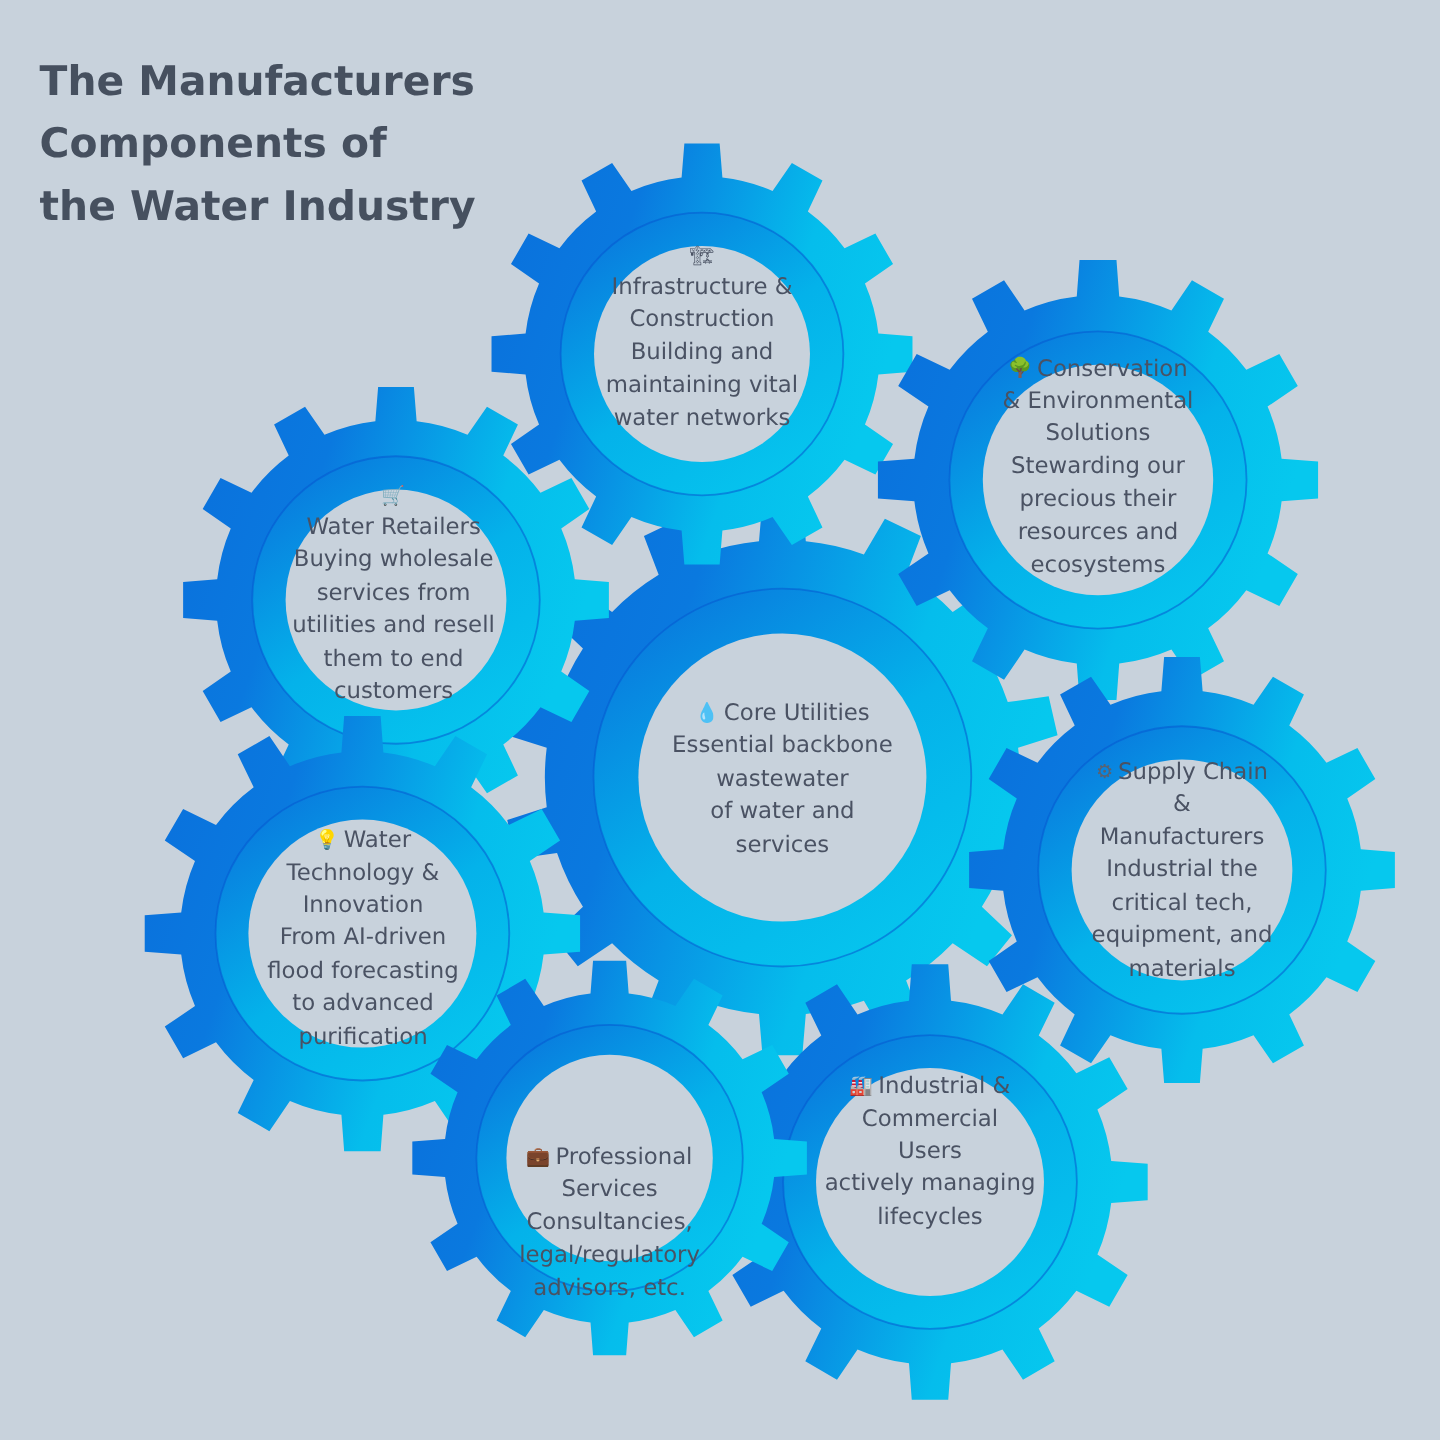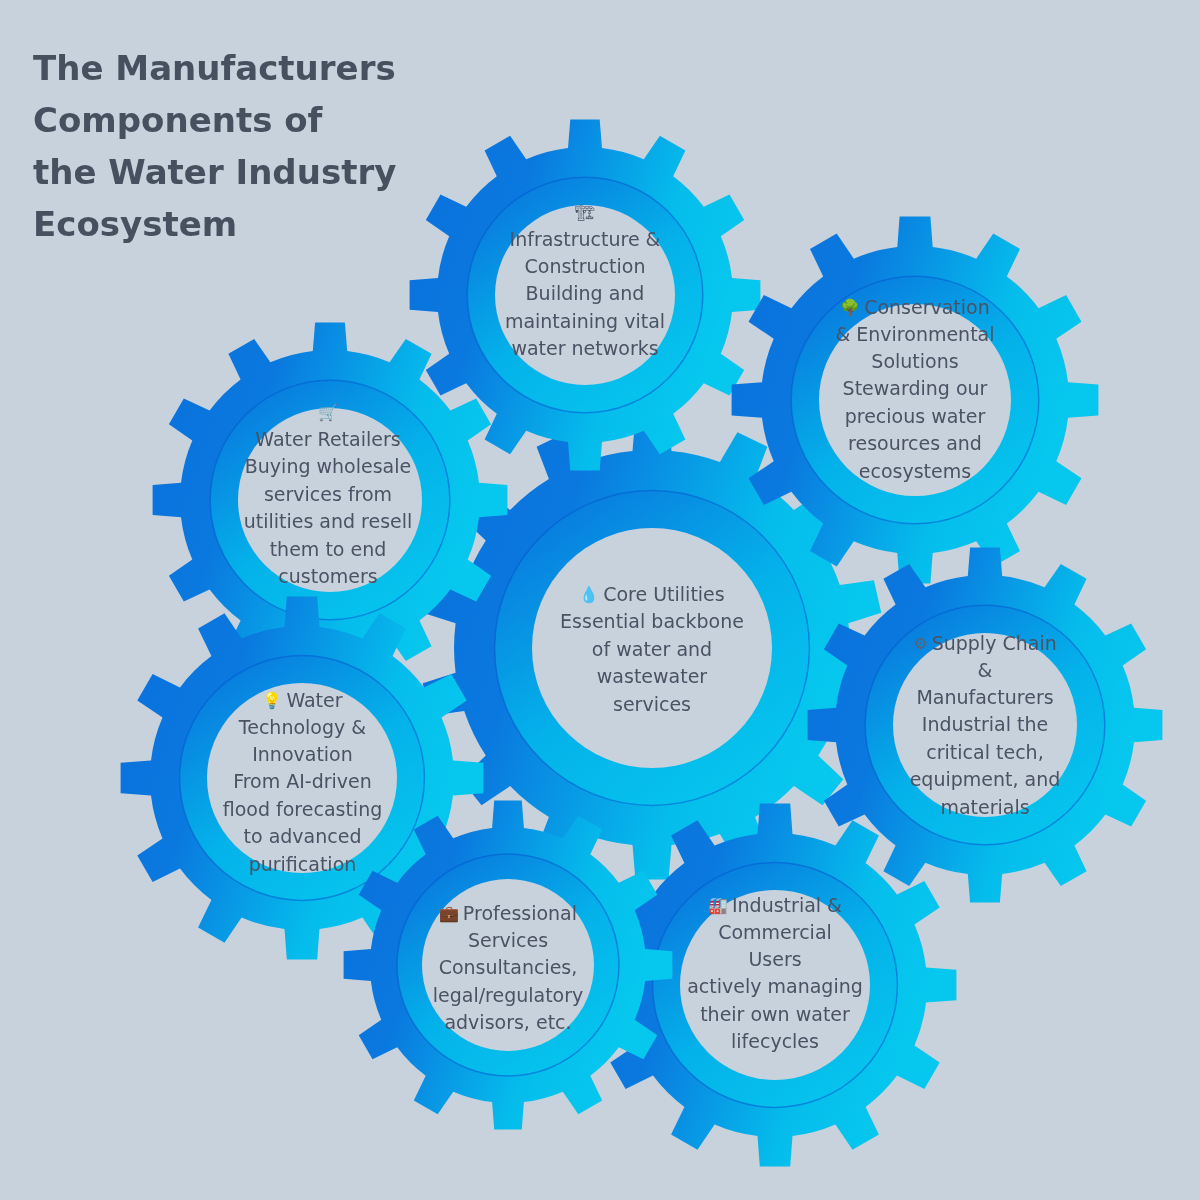--- a/index.html
+++ b/index.html
@@ -36,21 +36,20 @@
   .label .ico { display: inline-block; font-size: 16px; line-height: 18px; vertical-align: 1px; margin-right: 4px; }
   .label .ico.block { display: block; margin: 0 auto 4px; }
 </style>
 </head>
 <body>
 
 <h1 class="title">
   <span>The Manufacturers</span>
   <span>Components of</span>
   <span>the Water Industry</span>
-  <span>Ecosystem</span>
 </h1>
 
 <svg class="gears" width="1200" height="1200" viewBox="0 0 1200 1200">
   <defs>
     <linearGradient id="gearGrad" x1="0" y1="0" x2="1" y2="0.35">
       <stop offset="0" stop-color="#0a6fdc"></stop>
       <stop offset="0.35" stop-color="#0a79df"></stop>
       <stop offset="0.75" stop-color="#05bdec"></stop>
       <stop offset="1" stop-color="#06c8ee"></stop>
     </linearGradient>
@@ -118,21 +117,21 @@
 </div>
 
 <div class="label" style="left:810px; top:294px; width:210px;">
   <span class="head">
     <span style="display:block"><span class="ico">🌳</span><span>Conservation</span></span>
     <span style="display:block">&amp; Environmental</span>
     <span style="display:block">Solutions</span>
   </span>
   <span class="desc">
     <span style="display:block">Stewarding our</span>
-    <span style="display:block">precious water</span>
+    <span style="display:block">precious their</span>
     <span style="display:block">resources and</span>
     <span style="display:block">ecosystems</span>
   </span>
 </div>
 
 <div class="label" style="left:228px; top:404px; width:200px;">
   <span class="ico block">🛒</span>
   <span class="head">
     <span style="display:block">Water Retailers</span>
   </span>
@@ -144,22 +143,22 @@
     <span style="display:block">customers</span>
   </span>
 </div>
 
 <div class="label" style="left:542px; top:581px; width:220px;">
   <span class="head">
     <span style="display:block"><span class="ico">💧</span><span>Core Utilities</span></span>
   </span>
   <span class="desc">
     <span style="display:block">Essential backbone</span>
+    <span style="display:block">wastewater</span>
     <span style="display:block">of water and</span>
-    <span style="display:block">wastewater</span>
     <span style="display:block">services</span>
   </span>
 </div>
 
 <div class="label" style="left:885px; top:630px; width:200px;">
   <span class="head">
     <span style="display:block"><span class="ico" style="color:#5a6270">⚙</span><span>Supply Chain</span></span>
     <span style="display:block">&amp;</span>
     <span style="display:block">Manufacturers</span>
   </span>
@@ -178,36 +177,35 @@
     <span style="display:block">Innovation</span>
   </span>
   <span class="desc">
     <span style="display:block">From AI-driven</span>
     <span style="display:block">flood forecasting</span>
     <span style="display:block">to advanced</span>
     <span style="display:block">purification</span>
   </span>
 </div>
 
-<div class="label" style="left:408px; top:900px; width:200px;">
+<div class="label" style="left:408px; top:951px; width:200px;">
   <span class="head">
     <span style="display:block"><span class="ico">💼</span><span>Professional</span></span>
     <span style="display:block">Services</span>
   </span>
   <span class="desc">
     <span style="display:block">Consultancies,</span>
     <span style="display:block">legal/regulatory</span>
     <span style="display:block">advisors, etc.</span>
   </span>
 </div>
 
 <div class="label" style="left:670px; top:892px; width:210px;">
   <span class="head">
     <span style="display:block"><span class="ico">🏭</span><span>Industrial &amp;</span></span>
     <span style="display:block">Commercial</span>
     <span style="display:block">Users</span>
   </span>
   <span class="desc">
     <span style="display:block">actively managing</span>
-    <span style="display:block">their own water</span>
     <span style="display:block">lifecycles</span>
   </span>
 </div>
 
 </body></html>

